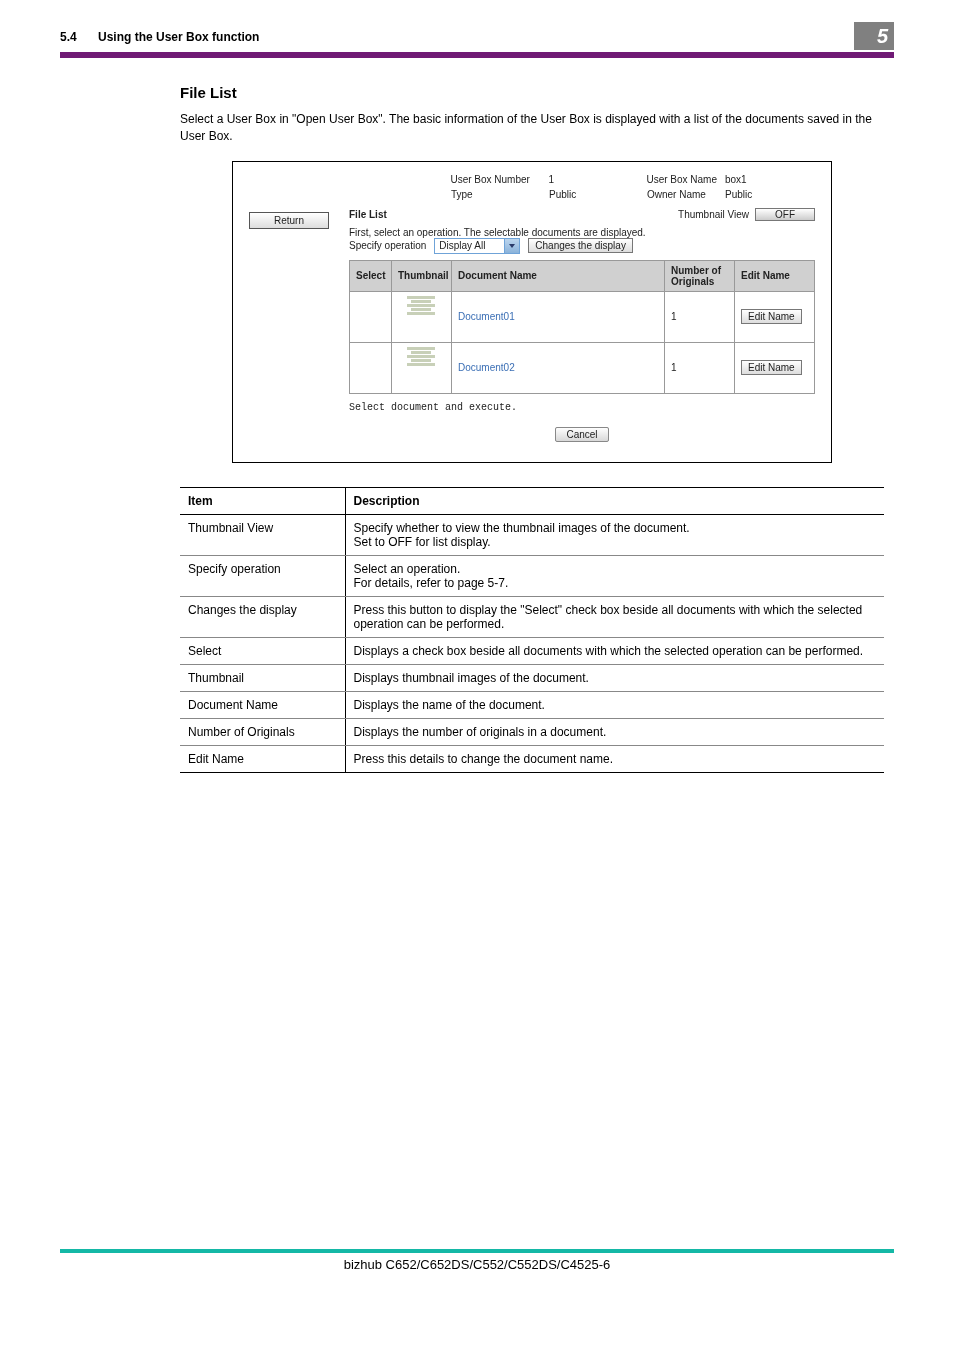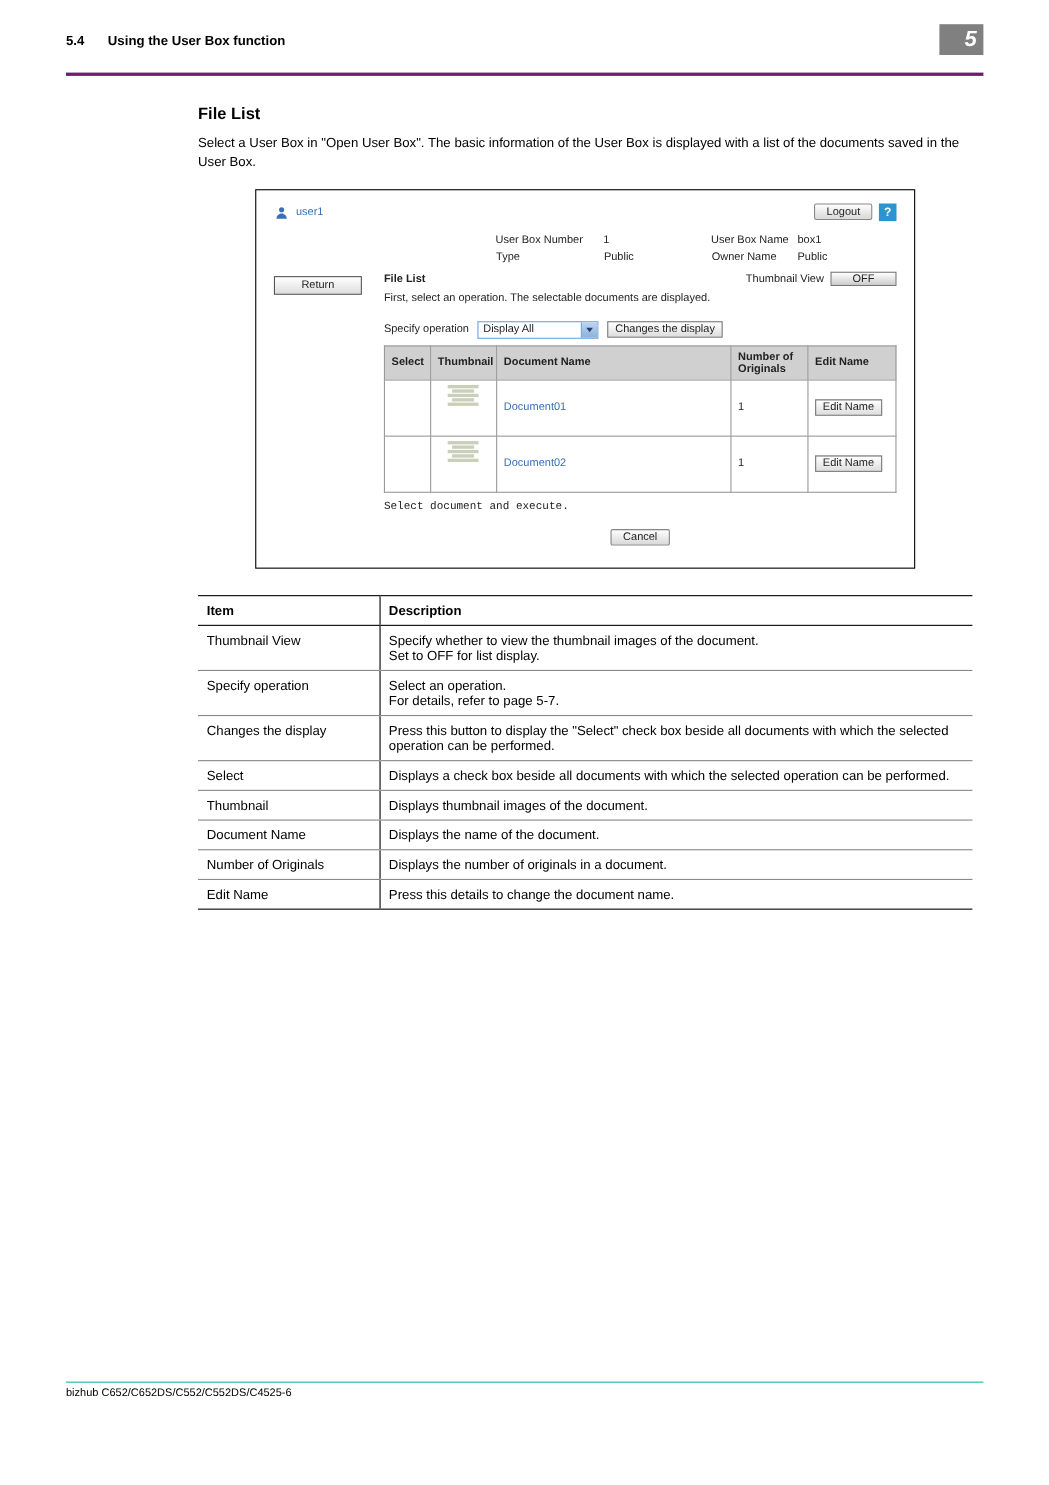--- a/index.html
+++ b/index.html
@@ -12,22 +12,22 @@
     width: 954px;
   }
   .page {
     padding: 30px 60px 30px 60px;
     position: relative;
     min-height: 1290px;
   }
   .running-head {
     display: flex;
     align-items: flex-start;
-    border-bottom: 3px solid #701a75;
-    padding-bottom: 16px;
+    border-bottom: 6px solid #701a75;
+    padding-bottom: 2px;
     margin-bottom: 26px;
   }
   .rh-left {
     font-weight: bold;
     font-size: 12px;
     flex: 1;
   }
   .rh-num { margin-right: 18px; }
   .rh-badge {
     width: 40px;
@@ -106,21 +106,21 @@
     background: linear-gradient(#fff,#ccc);
     border:1px solid #777;
     padding: 0 19px;
     font-size:10px;
   }
   .bold { font-weight: bold; }
   .select-box {
     border: 1px solid #6fa3d8;
     background: #fff;
     height: 16px;
-    width: 110px;
+    width: 86px;
     display: inline-flex;
     align-items: center;
     padding: 0 4px;
     position: relative;
   }
   .select-box::after {
     content:"";
     position:absolute; right:0; top:0;
     width:14px; height:100%;
     background: linear-gradient(#bcd5ee,#8ab2da);
@@ -189,25 +189,25 @@
   }
   table.desc thead th + th { border-left: 1px solid #000; }
   table.desc tbody td { border-bottom: 1px solid #888; }
   table.desc tbody td + td { border-left: 1px solid #000; }
   table.desc tbody tr:last-child td { border-bottom: 1px solid #000; }
   table.desc col.c1 { width: 165px; }
 
   .footer {
     position: absolute;
     left: 60px; right: 60px; bottom: 18px;
-    border-top: 1px solid #14b8a6;
+    border-top: 4px solid #14b8a6;
     padding-top: 4px;
     display: flex;
-    justify-content: flex-start;
-    font-size: 10px;
+    justify-content: center;
+    font-size: 13px;
   }
 </style>
 </head>
 <body>
 
 <div class="page">
 
   <div class="running-head">
     <div class="rh-left">
       <span class="rh-num">5.4</span>
@@ -215,30 +215,20 @@
     </div>
     <div class="rh-badge">5</div>
   </div>
 
   <div class="content">
 
     <div class="h2">File List</div>
     <div class="intro">Select a User Box in "Open User Box". The basic information of the User Box is displayed with a list of the documents saved in the User Box.</div>
 
     <div class="shot">
-      <div class="shot-top">
-        <svg class="user-ic" viewBox="0 0 24 24">
-            <circle cx="12" cy="8" r="4"></circle>
-            <path d="M4 22c0-4.4 3.6-8 8-8s8 3.6 8 8"></path>
-          </svg>
-        <span class="username">user1</span>
-        <span class="spacer"></span>
-        <span class="btn3d">Logout</span>
-        <span class="help-sq">?</span>
-      </div>
 
       <div class="shot-body">
         <div class="shot-left">
           <div class="return-btn">Return</div>
         </div>
 
         <div class="shot-main">
           <div class="kv-row">
             <div>User Box Number</div>
             <div>1</div>
@@ -251,21 +241,21 @@
             <div style="min-width:70px">Owner Name</div>
             <div>Public</div>
           </div>
 
           <div class="tv-row">
             <span class="bold" style="margin-right:auto">File List</span>
             <span>Thumbnail View</span>
             <span class="off-btn">OFF</span>
           </div>
 
-          <div style="margin-bottom:15px">First, select an operation. The selectable documents are displayed.</div>
+          <div style="margin-bottom:0">First, select an operation. The selectable documents are displayed.</div>
 
           <div class="op-line">
             <span>Specify operation</span>
             <span class="select-box">
               <span>Display All</span>
               <span class="chev"></span>
             </span>
             <span class="chg-btn">Changes the display</span>
           </div>
 

